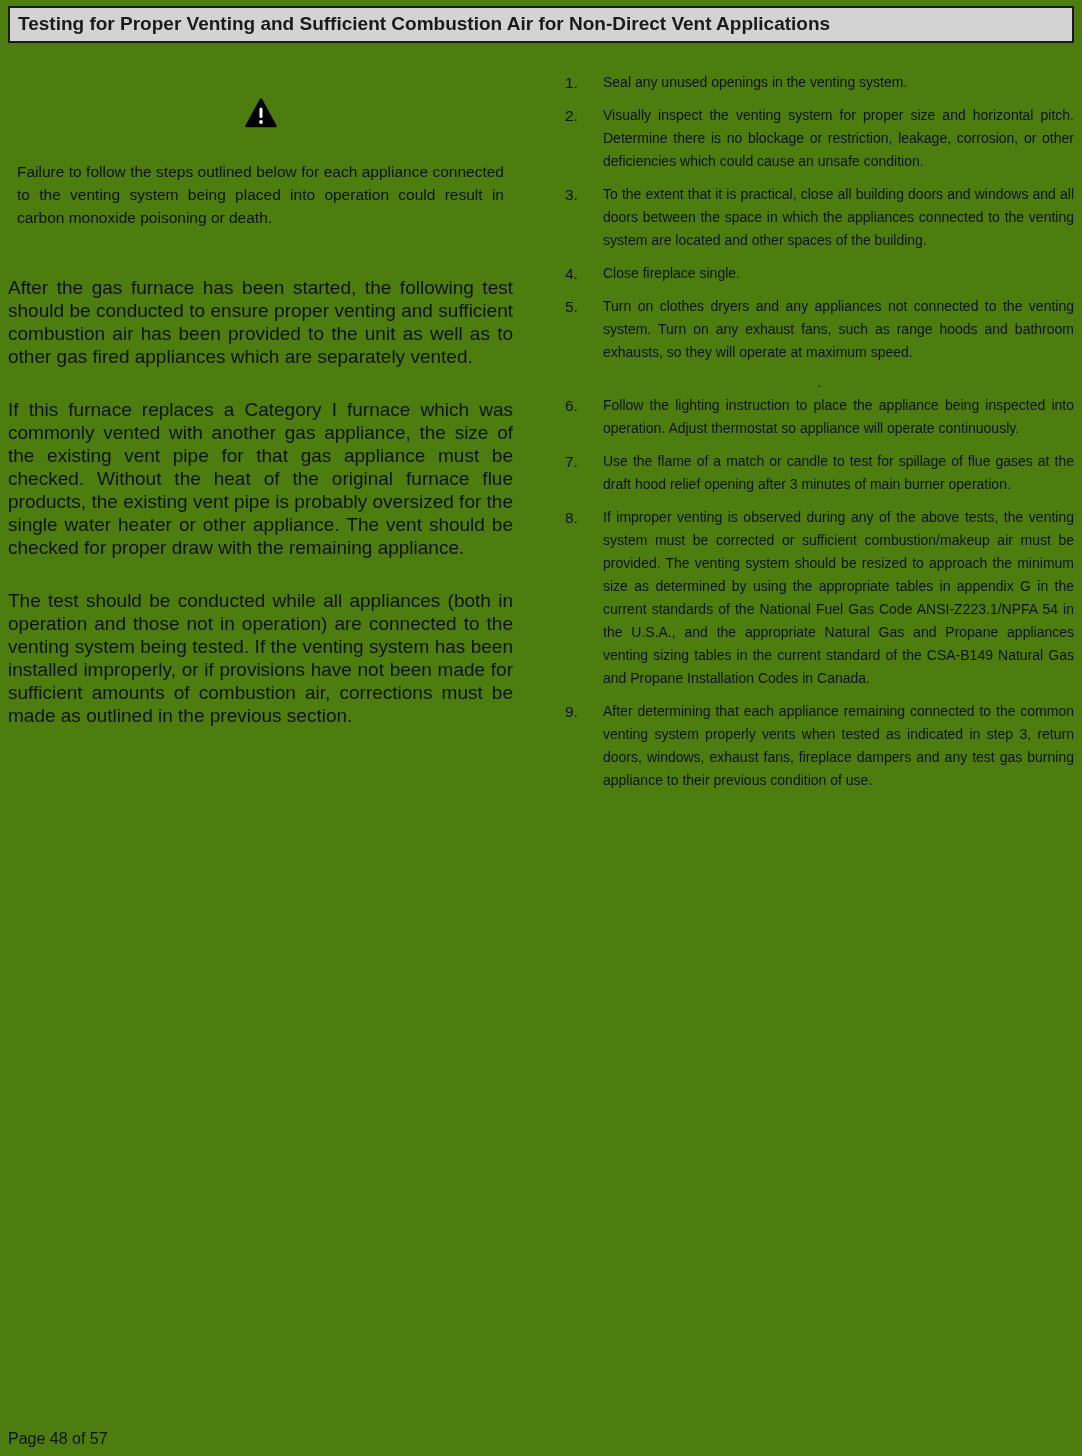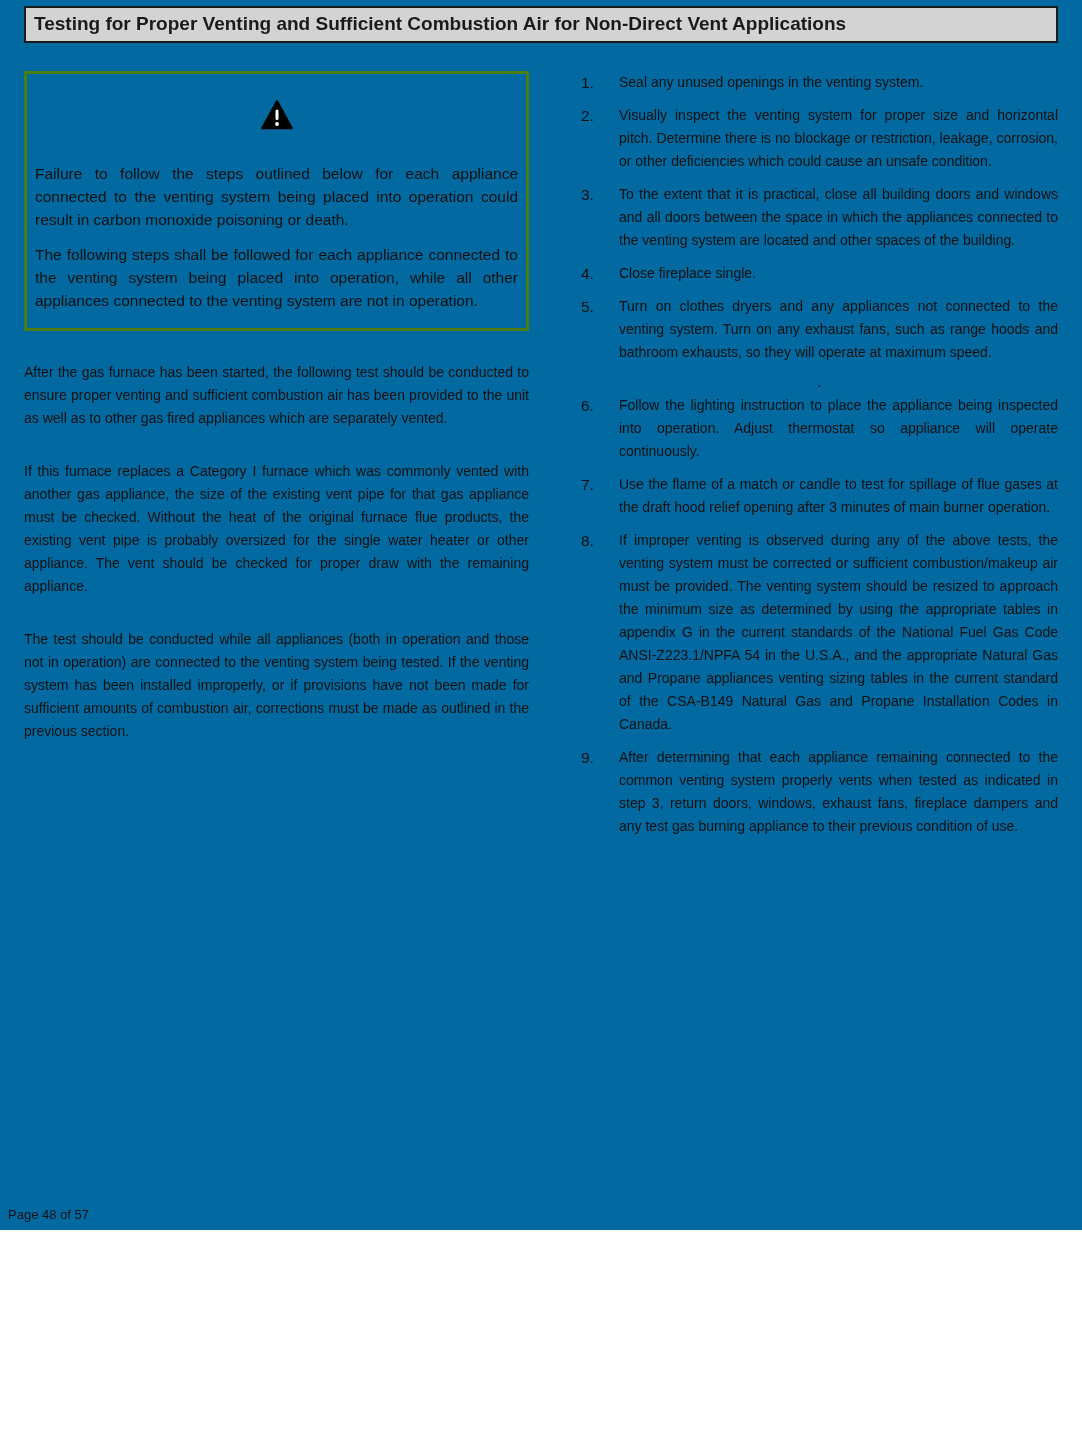--- a/index.html
+++ b/index.html
@@ -1,60 +1,60 @@
 <!DOCTYPE html>
 <html><head>
 <meta charset="utf-8">
 <style>
   html, body { margin: 0; padding: 0; background: #ffffff; }
   .page {
     position: relative;
     width: 1082px;
-    height: 1230px;
-    background: #0369a1;
+    height: 1456px;
+    background: #4d7c0f;
     box-sizing: border-box;
-    padding: 6px 24px;
+    padding: 6px 8px;
     font-family: "Liberation Sans", sans-serif;
     color: #111111;
   }
   .title-bar {
     border: 2px solid #1a1a1a;
     background: #d3d3d3;
     font-size: 19px;
     font-weight: bold;
     padding: 5px 8px 6px 8px;
     color: #1a1a1a;
   }
   .columns {
     display: flex;
     gap: 52px;
     margin-top: 28px;
   }
   .col-left { flex: 0 0 505px; }
   .col-right { flex: 1; min-width: 0; }
   .warning-box {
-    border: 3px solid #4d7c0f;
+    border: 1px solid #4d7c0f;
     box-sizing: border-box;
     padding: 26px 8px 16px 8px;
   }
   .warning-icon-wrap {
     text-align: center;
     margin-bottom: 28px;
   }
   .warning-icon-wrap svg { display: inline-block; }
   .warning-box p {
     margin: 0 0 12px 0;
     font-size: 15.5px;
     line-height: 23px;
     text-align: justify;
   }
   .warning-box p:last-child { margin-bottom: 0; }
   .body-p {
     margin: 30px 0 0 0;
-    font-size: 14px;
+    font-size: 19px;
     line-height: 23px;
     text-align: justify;
   }
   .step {
     display: flex;
     margin-bottom: 10px;
   }
   .step-num {
     flex: 0 0 38px;
     font-size: 15.5px;
@@ -70,21 +70,21 @@
     text-align: center;
     font-size: 15.5px;
     line-height: 16px;
     height: 16px;
     margin: 2px 0 4px 0;
   }
   .footer {
     position: absolute;
     left: 8px;
     bottom: 8px;
-    font-size: 13px;
+    font-size: 16px;
     color: #111111;
     margin-top: 16px;
   }
 </style>
 </head>
 <body>
 
 <div class="page">
 
   <div class="title-bar">Testing for Proper Venting and Sufficient Combustion Air for Non-Direct Vent Applications</div>
@@ -95,21 +95,20 @@
 
       <div class="warning-box">
         <div class="warning-icon-wrap">
           <svg width="32" height="30" viewBox="0 0 32 30" aria-hidden="true">
             <path d="M16 1.5 L30.5 28 H1.5 Z" fill="#000000" stroke="#000000" stroke-width="2.5" stroke-linejoin="round"></path>
             <rect x="14.5" y="9.5" width="3" height="10.5" rx="1.5" fill="#ffffff"></rect>
             <circle cx="16" cy="24" r="1.9" fill="#ffffff"></circle>
           </svg>
         </div>
         <p>Failure to follow the steps outlined below for each appliance connected to the venting system being placed into operation could result in carbon monoxide poisoning or death.</p>
-        <p>The following steps shall be followed for each appliance connected to the venting system being placed into operation, while all other appliances connected to the venting system are not in operation.</p>
       </div>
 
       <p class="body-p">After the gas furnace has been started, the following test should be conducted to ensure proper venting and sufficient combustion air has been provided to the unit as well as to other gas fired appliances which are separately vented.</p>
       <p class="body-p">If this furnace replaces a Category I furnace which was commonly vented with another gas appliance, the size of the existing vent pipe for that gas appliance must be checked. Without the heat of the original furnace flue products, the existing vent pipe is probably oversized for the single water heater or other appliance. The vent should be checked for proper draw with the remaining appliance.</p>
       <p class="body-p">The test should be conducted while all appliances (both in operation and those not in operation) are connected to the venting system being tested. If the venting system has been installed improperly, or if provisions have not been made for sufficient amounts of combustion air, corrections must be made as outlined in the previous section.</p>
 
     </div>
 
     <div class="col-right">
 

